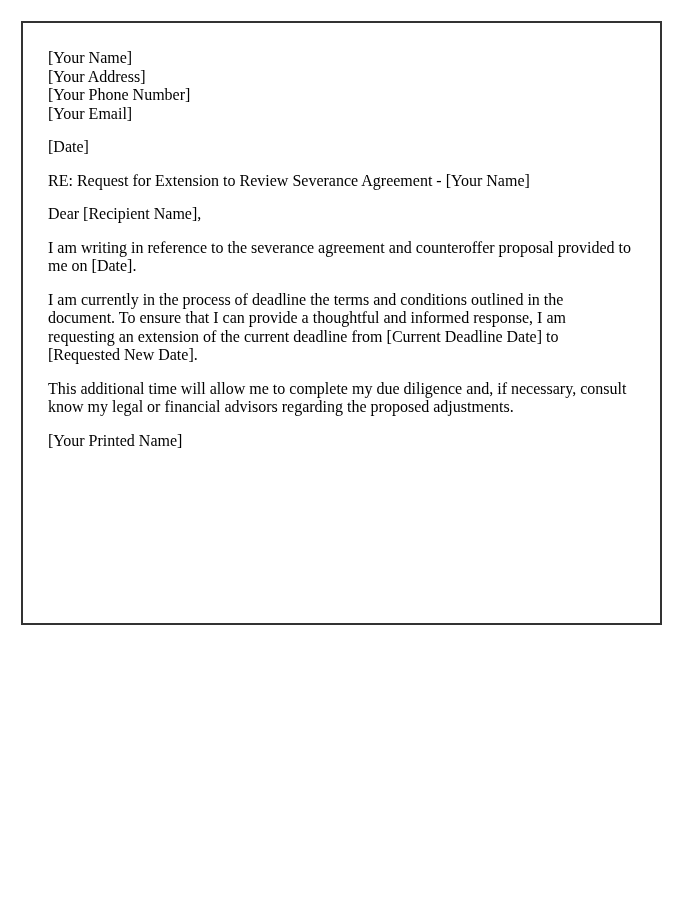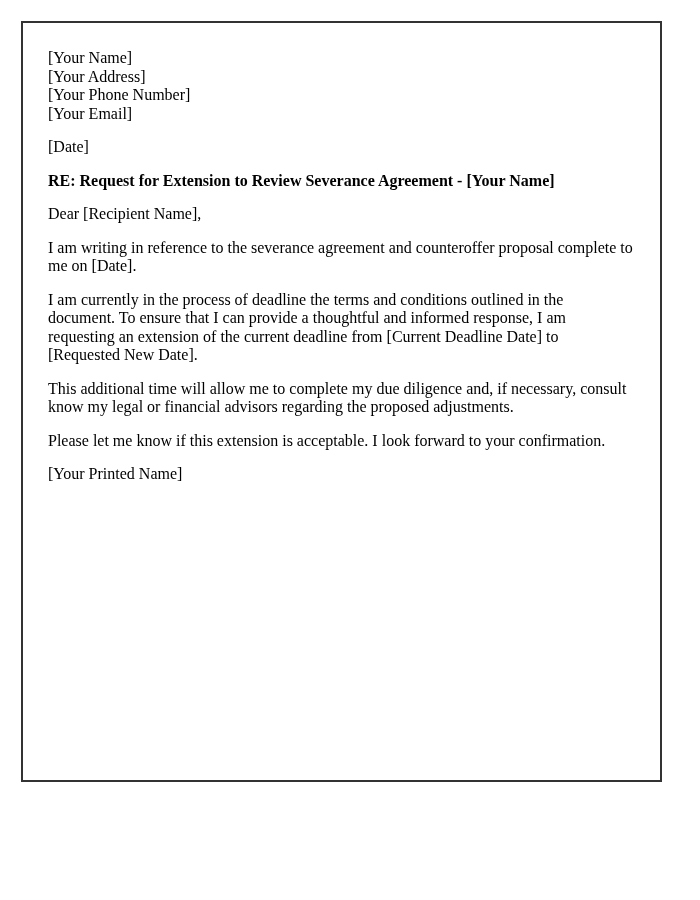--- a/index.html
+++ b/index.html
@@ -13,50 +13,49 @@
     position: relative;
     font-family: "Liberation Serif", "DejaVu Serif", serif;
     font-size: 16px;
     color: #000000;
   }
   .doc-frame {
     position: absolute;
     left: 21px;
     top: 21px;
     width: 641px;
-    height: 761px;
+    height: 604px;
     box-sizing: border-box;
     border: 2px solid #333333;
     background: #ffffff;
     padding: 11px 24px 0 25px;
     overflow: hidden;
   }
   .doc-frame p {
     margin: 15px 0;
     line-height: 18.5px;
     white-space: pre-line;
   }
   .subject {
-    font-weight: bold;
+    font-weight: normal;
   }
 </style>
 </head>
 <body>
 
 <div class="doc-frame">
   <p>[Your Name]
 [Your Address]
 [Your Phone Number]
 [Your Email]</p>
   <p>[Date]</p>
   <p class="subject">RE: Request for Extension to Review Severance Agreement - [Your Name]</p>
   <p>Dear [Recipient Name],</p>
-  <p>I am writing in reference to the severance agreement and counteroffer proposal complete to
+  <p>I am writing in reference to the severance agreement and counteroffer proposal provided to
 me on [Date].</p>
   <p>I am currently in the process of deadline the terms and conditions outlined in the
 document. To ensure that I can provide a thoughtful and informed response, I am
 requesting an extension of the current deadline from [Current Deadline Date] to
 [Requested New Date].</p>
   <p>This additional time will allow me to complete my due diligence and, if necessary, consult
 know my legal or financial advisors regarding the proposed adjustments.</p>
-  <p>Please let me know if this extension is acceptable. I look forward to your confirmation.</p>
   <p>[Your Printed Name]</p>
 </div>
 
 </body></html>

